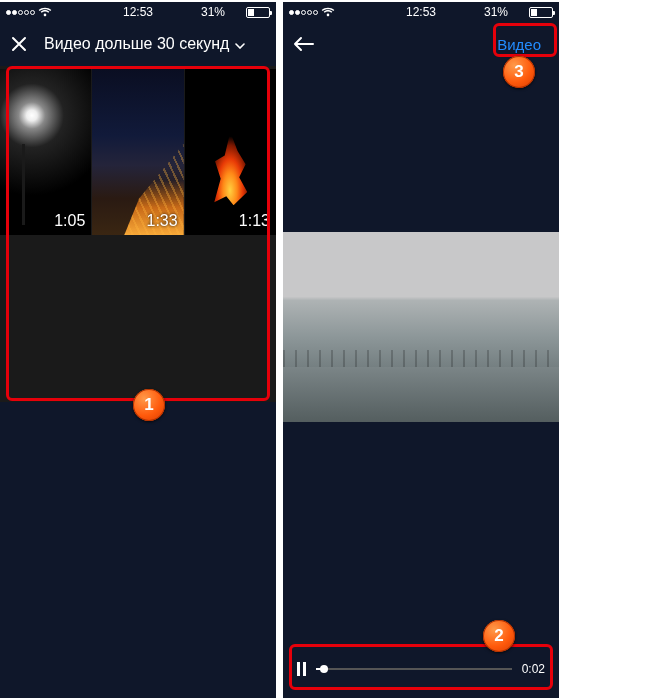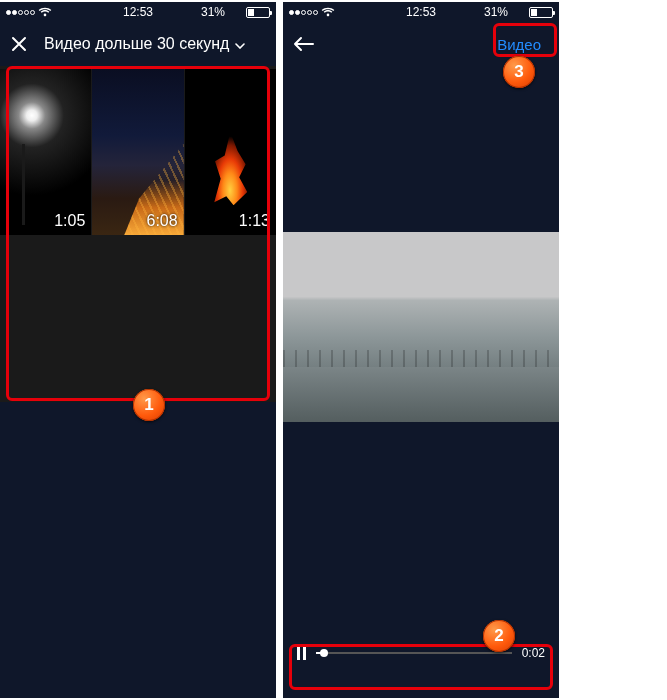--- a/index.html
+++ b/index.html
@@ -169,21 +169,21 @@
       left: 6px; right: 6px;
       bottom: 8px;
       height: 46px;
       border: 3px solid #e6000a;
       border-radius: 6px;
       z-index: 4;
       pointer-events: none;
     }
     .player {
       position: absolute;
-      left: 0; right: 0; bottom: 16px;
+      left: 0; right: 0; bottom: 0;
       height: 58px;
       display: flex;
       align-items: center;
       padding: 0 14px;
       color: #fff;
       gap: 10px;
     }
     .pause-ic {
       display: flex; gap: 3px;
     }
@@ -284,21 +284,21 @@
           </svg>
       </span>
     </div>
   </div>
 
   <div class="grid">
     <div class="thumb sc1">
       <span class="dur">1:05</span>
     </div>
     <div class="thumb sc3">
-      <span class="dur">6:08</span>
+      <span class="dur">1:33</span>
     </div>
     <div class="thumb sc4">
       <span class="dur">1:13</span>
     </div>
     <div class="thumb empty"></div>
     <div class="thumb empty"></div>
   </div>
 
   <div class="grid-outline"></div>
   <div class="callout" style="left:133px; top:387px">1</div>

